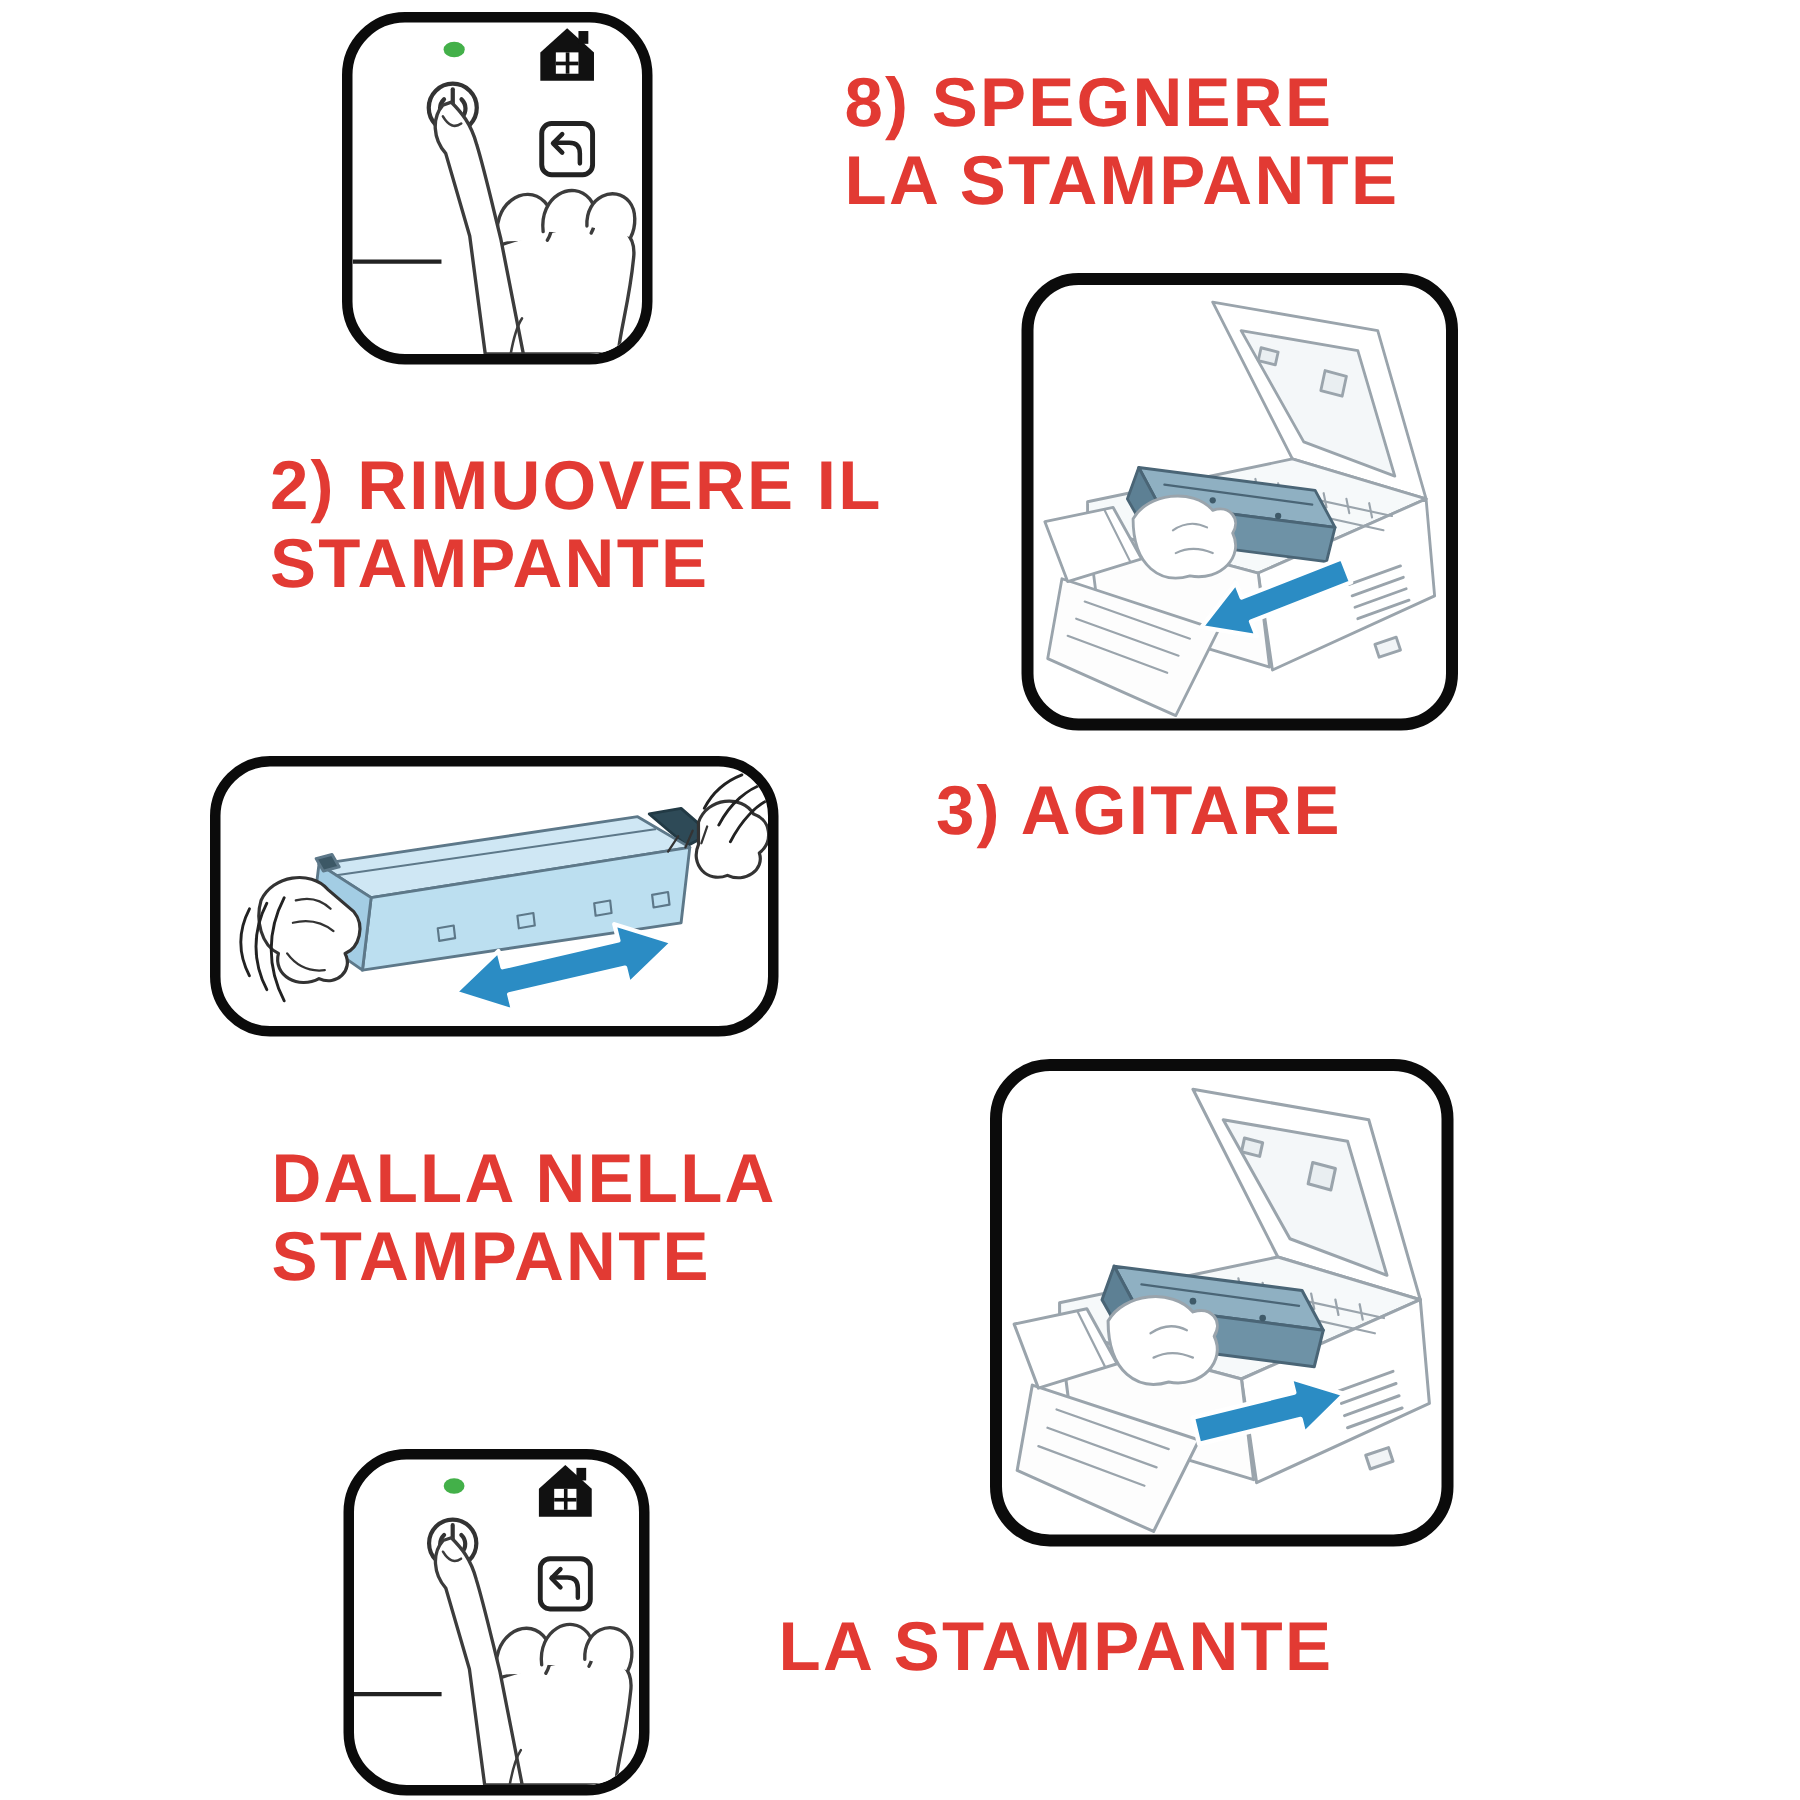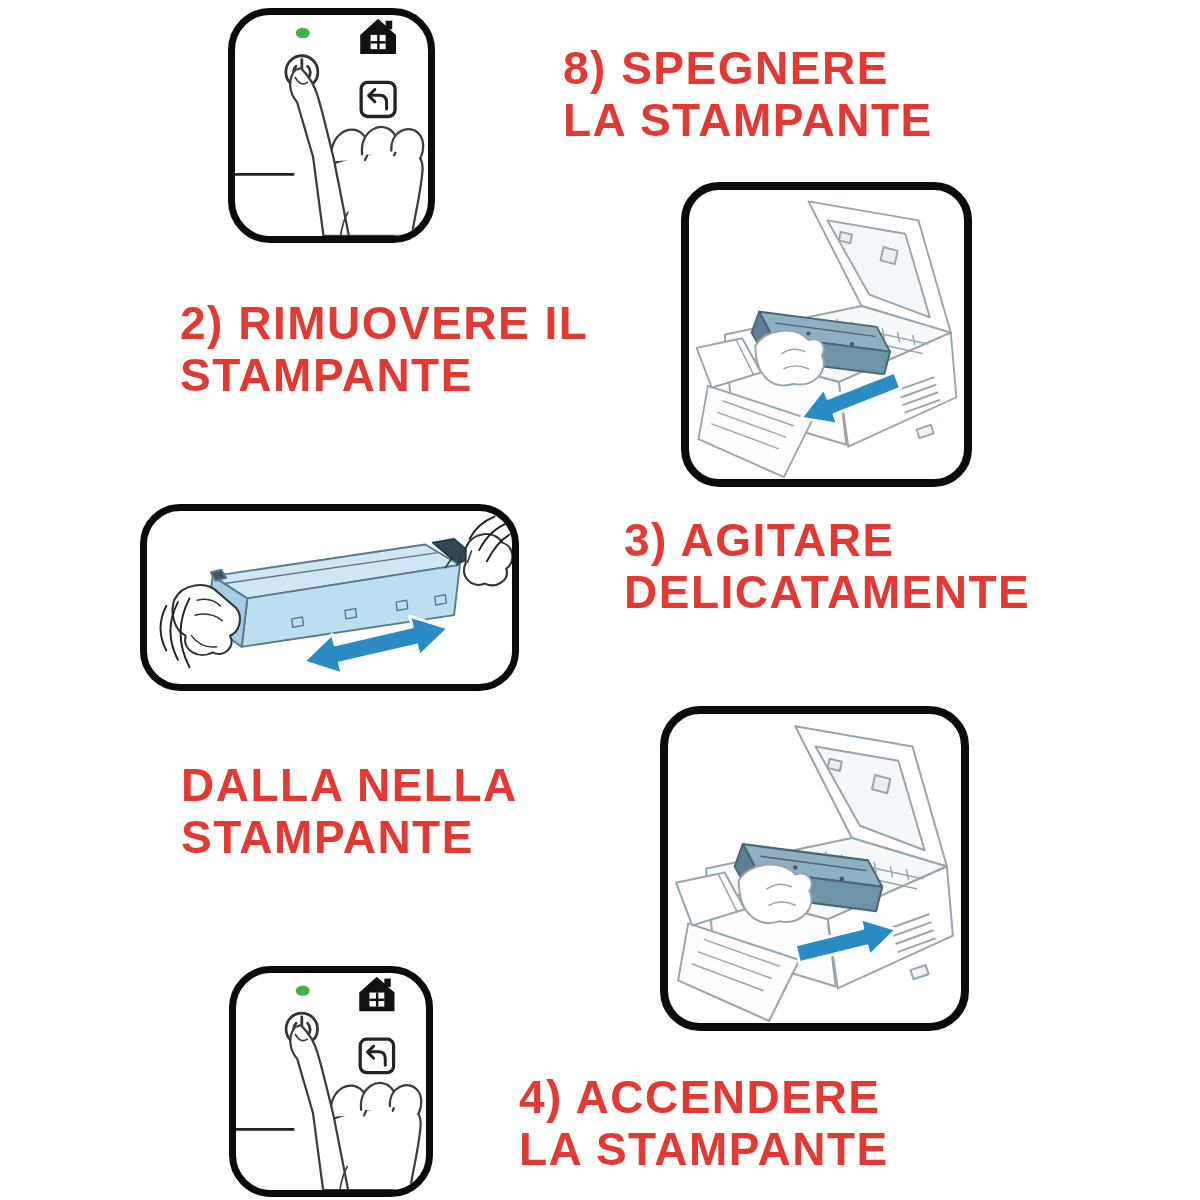--- a/index.html
+++ b/index.html
@@ -164,21 +164,20 @@
   </div>
 
   <div class="panel" id="toner-panel">
     <svg viewBox="0 0 378 186" preserveAspectRatio="none">
       <use href="#art-toner" xlink:href="#art-toner"></use>
     </svg>
   </div>
 
   <div class="step" id="step-3">
     <div>3) AGITARE</div>
-    <div>DELICATAMENTE</div>
   </div>
 
   <div class="step" id="step-4">
     <div>DALLA NELLA</div>
     <div>STAMPANTE</div>
   </div>
 
   <div class="panel" id="printer-panel-2">
     <svg viewBox="0 0 290 304" preserveAspectRatio="none">
       <use href="#art-printer" xlink:href="#art-printer"></use>
@@ -186,17 +185,16 @@
     </svg>
   </div>
 
   <div class="panel" id="power-panel-2">
     <svg viewBox="0 0 205 233" preserveAspectRatio="none">
       <use href="#art-power" xlink:href="#art-power"></use>
     </svg>
   </div>
 
   <div class="step" id="step-5">
-    <div>4) ACCENDERE</div>
     <div>LA STAMPANTE</div>
   </div>
 
 </div>
 
 </body></html>

